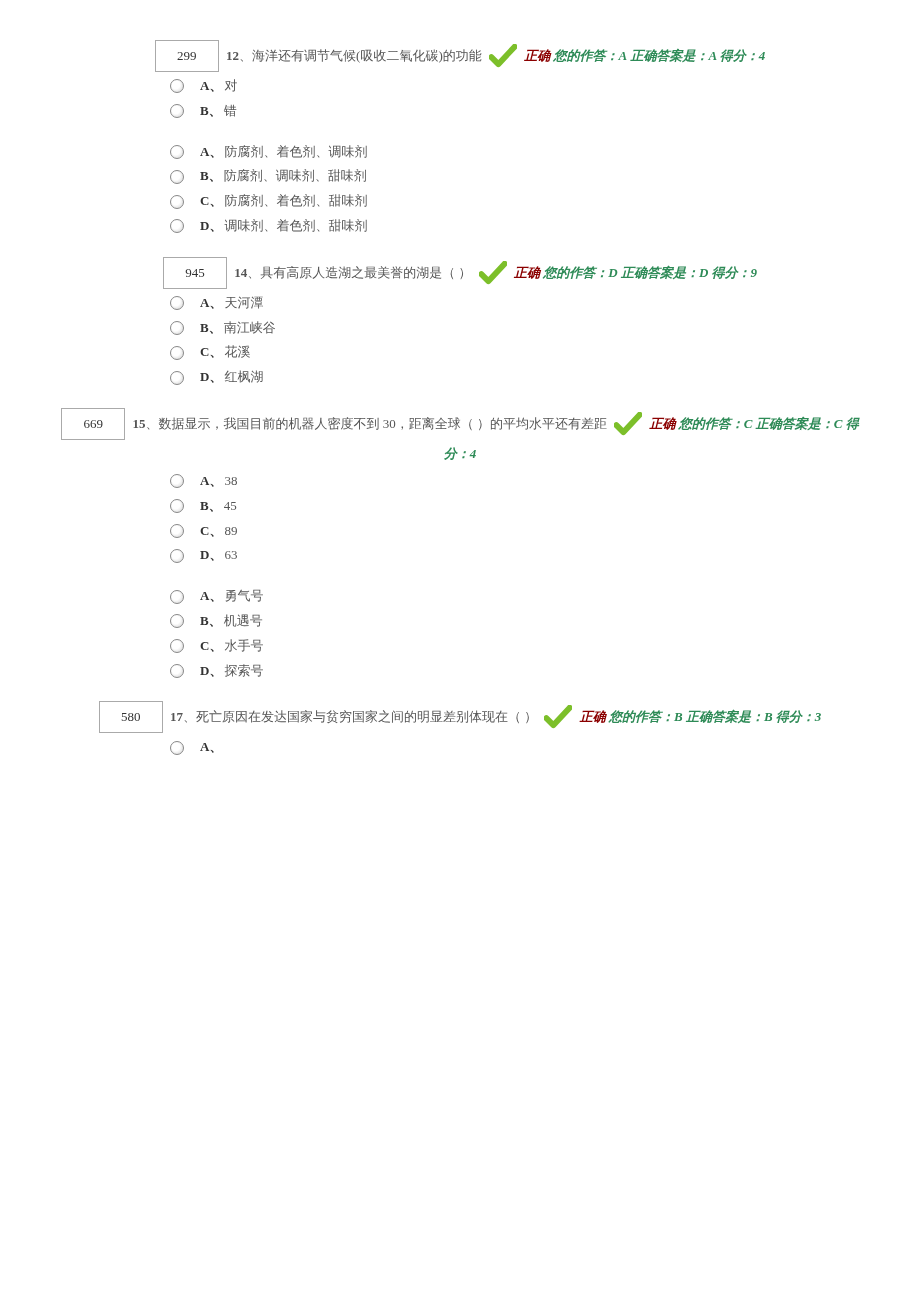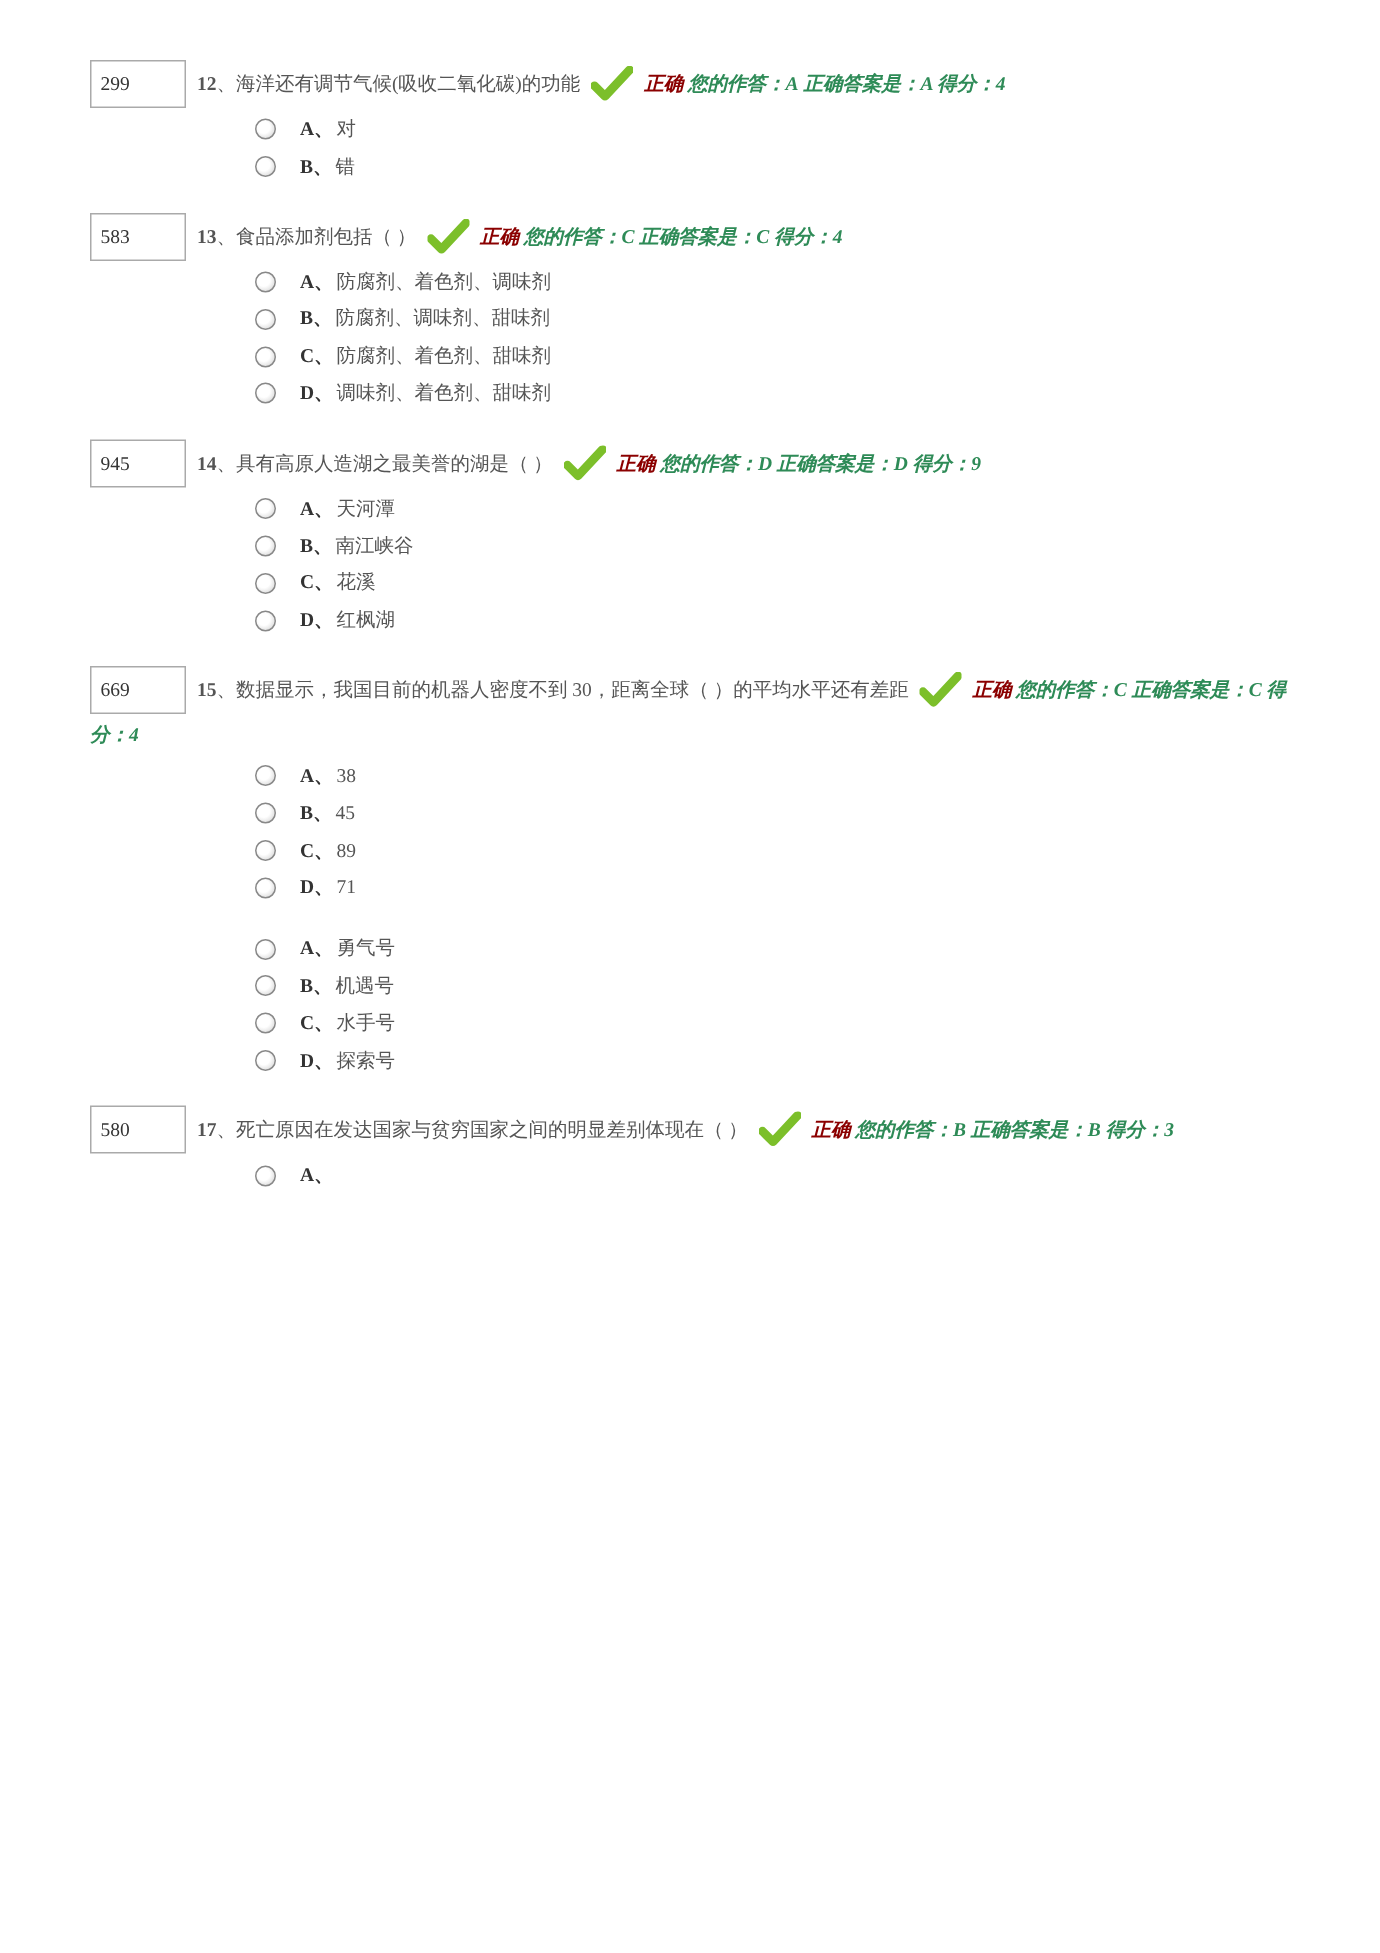--- a/index.html
+++ b/index.html
@@ -68,20 +68,21 @@
   .option-label {
     font-weight: bold;
     color: #333;
     margin-right: 2px;
   }
   .option-text {
     color: #555;
   }
   .q-block {
     margin-bottom: 8px;
+    text-align: center;
   }
   .q-header {
     line-height: 2;
   }
   .q-header > * {
     vertical-align: middle;
   }
 </style>
 </head>
 <body>
@@ -105,120 +106,110 @@
       </div>
     <div class="option-row">
         <span class="radio"></span>
         <span class="option-label">B、</span>
         <span class="option-text">错</span>
       </div>
   </div>
 </div>
 
 <div class="q-block">
-  <div class="q-header">
-    <span class="id-box">583</span>
-    <span class="q-num">13</span><span class="q-text">、<span>食品添加剂包括（ ）</span></span>
+  <div class="options">
+    <div class="option-row">
+        <span class="radio"></span>
+        <span class="option-label">A、</span>
+        <span class="option-text">防腐剂、着色剂、调味剂</span>
+      </div>
+    <div class="option-row">
+        <span class="radio"></span>
+        <span class="option-label">B、</span>
+        <span class="option-text">防腐剂、调味剂、甜味剂</span>
+      </div>
+    <div class="option-row">
+        <span class="radio"></span>
+        <span class="option-label">C、</span>
+        <span class="option-text">防腐剂、着色剂、甜味剂</span>
+      </div>
+    <div class="option-row">
+        <span class="radio"></span>
+        <span class="option-label">D、</span>
+        <span class="option-text">调味剂、着色剂、甜味剂</span>
+      </div>
+  </div>
+</div>
+
+<div class="q-block">
+  <div class="q-header">
+    <span class="id-box">945</span>
+    <span class="q-num">14</span><span class="q-text">、<span>具有高原人造湖之最美誉的湖是（ ）</span></span>
+    <span class="check-icon"><svg viewBox="0 0 24 20">
+          <path d="M2 11 L8 17 L22 2" stroke="#7CBF2A" stroke-width="5" fill="none" stroke-linecap="round" stroke-linejoin="round"></path>
+        </svg></span>
+    <span class="correct-label">正确</span>
+    <span class="answer-info">您的作答：D</span>
+    <span class="answer-info">正确答案是：D  得分：9</span>
+  </div>
+  <div class="options">
+    <div class="option-row">
+        <span class="radio"></span>
+        <span class="option-label">A、</span>
+        <span class="option-text">天河潭</span>
+      </div>
+    <div class="option-row">
+        <span class="radio"></span>
+        <span class="option-label">B、</span>
+        <span class="option-text">南江峡谷</span>
+      </div>
+    <div class="option-row">
+        <span class="radio"></span>
+        <span class="option-label">C、</span>
+        <span class="option-text">花溪</span>
+      </div>
+    <div class="option-row">
+        <span class="radio"></span>
+        <span class="option-label">D、</span>
+        <span class="option-text">红枫湖</span>
+      </div>
+  </div>
+</div>
+
+<div class="q-block">
+  <div class="q-header">
+    <span class="id-box">669</span>
+    <span class="q-num">15</span><span class="q-text">、<span>数据显示，我国目前的机器人密度不到 30，距离全球（ ）的平均水平还有差距</span></span>
     <span class="check-icon"><svg viewBox="0 0 24 20">
           <path d="M2 11 L8 17 L22 2" stroke="#7CBF2A" stroke-width="5" fill="none" stroke-linecap="round" stroke-linejoin="round"></path>
         </svg></span>
     <span class="correct-label">正确</span>
     <span class="answer-info">您的作答：C</span>
     <span class="answer-info">正确答案是：C  得分：4</span>
   </div>
   <div class="options">
     <div class="option-row">
         <span class="radio"></span>
         <span class="option-label">A、</span>
-        <span class="option-text">防腐剂、着色剂、调味剂</span>
-      </div>
-    <div class="option-row">
-        <span class="radio"></span>
-        <span class="option-label">B、</span>
-        <span class="option-text">防腐剂、调味剂、甜味剂</span>
-      </div>
-    <div class="option-row">
-        <span class="radio"></span>
-        <span class="option-label">C、</span>
-        <span class="option-text">防腐剂、着色剂、甜味剂</span>
-      </div>
-    <div class="option-row">
-        <span class="radio"></span>
-        <span class="option-label">D、</span>
-        <span class="option-text">调味剂、着色剂、甜味剂</span>
-      </div>
-  </div>
-</div>
-
-<div class="q-block">
-  <div class="q-header">
-    <span class="id-box">945</span>
-    <span class="q-num">14</span><span class="q-text">、<span>具有高原人造湖之最美誉的湖是（ ）</span></span>
-    <span class="check-icon"><svg viewBox="0 0 24 20">
-          <path d="M2 11 L8 17 L22 2" stroke="#7CBF2A" stroke-width="5" fill="none" stroke-linecap="round" stroke-linejoin="round"></path>
-        </svg></span>
-    <span class="correct-label">正确</span>
-    <span class="answer-info">您的作答：D</span>
-    <span class="answer-info">正确答案是：D  得分：9</span>
-  </div>
-  <div class="options">
-    <div class="option-row">
-        <span class="radio"></span>
-        <span class="option-label">A、</span>
-        <span class="option-text">天河潭</span>
-      </div>
-    <div class="option-row">
-        <span class="radio"></span>
-        <span class="option-label">B、</span>
-        <span class="option-text">南江峡谷</span>
-      </div>
-    <div class="option-row">
-        <span class="radio"></span>
-        <span class="option-label">C、</span>
-        <span class="option-text">花溪</span>
-      </div>
-    <div class="option-row">
-        <span class="radio"></span>
-        <span class="option-label">D、</span>
-        <span class="option-text">红枫湖</span>
-      </div>
-  </div>
-</div>
-
-<div class="q-block">
-  <div class="q-header">
-    <span class="id-box">669</span>
-    <span class="q-num">15</span><span class="q-text">、<span>数据显示，我国目前的机器人密度不到 30，距离全球（ ）的平均水平还有差距</span></span>
-    <span class="check-icon"><svg viewBox="0 0 24 20">
-          <path d="M2 11 L8 17 L22 2" stroke="#7CBF2A" stroke-width="5" fill="none" stroke-linecap="round" stroke-linejoin="round"></path>
-        </svg></span>
-    <span class="correct-label">正确</span>
-    <span class="answer-info">您的作答：C</span>
-    <span class="answer-info">正确答案是：C  得分：4</span>
-  </div>
-  <div class="options">
-    <div class="option-row">
-        <span class="radio"></span>
-        <span class="option-label">A、</span>
         <span class="option-text">38</span>
       </div>
     <div class="option-row">
         <span class="radio"></span>
         <span class="option-label">B、</span>
         <span class="option-text">45</span>
       </div>
     <div class="option-row">
         <span class="radio"></span>
         <span class="option-label">C、</span>
         <span class="option-text">89</span>
       </div>
     <div class="option-row">
         <span class="radio"></span>
         <span class="option-label">D、</span>
-        <span class="option-text">71</span>
+        <span class="option-text">63</span>
       </div>
   </div>
 </div>
 
 <div class="q-block">
   <div class="options">
     <div class="option-row">
         <span class="radio"></span>
         <span class="option-label">A、</span>
         <span class="option-text">勇气号</span>

